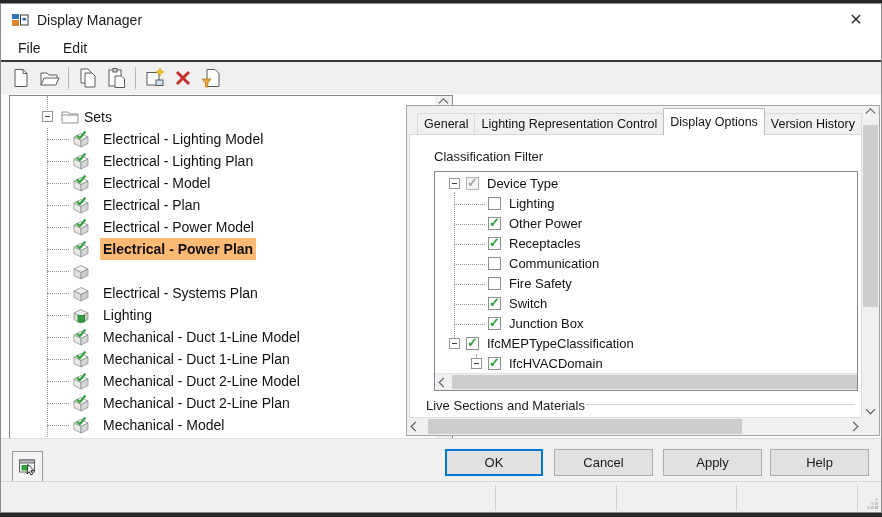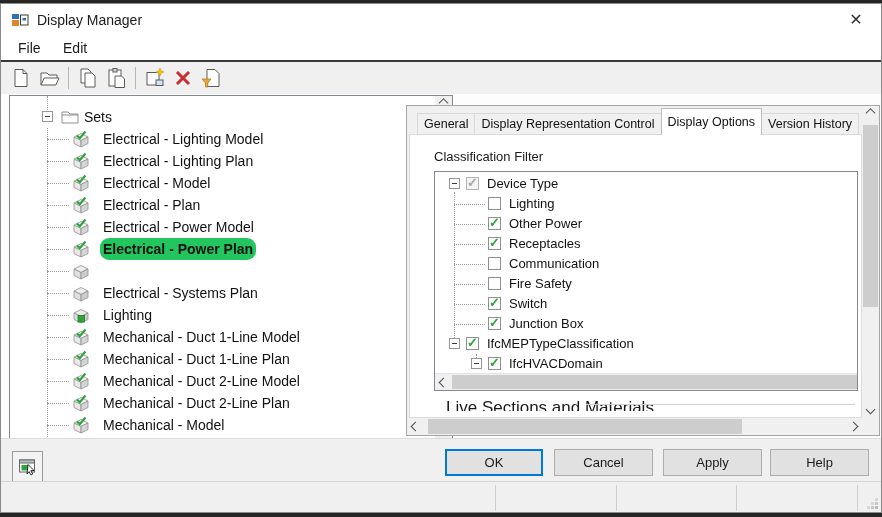--- a/index.html
+++ b/index.html
@@ -39,21 +39,21 @@
   .trow { position:relative; height:22px; font-size:14px; }
   .trow-root { height:22px; }
   .exp { position:absolute; width:11px; height:11px; border:1px solid #969696; background:#fff; }
   .exp::after { content:""; position:absolute; left:2px; right:2px; top:4px; height:1px; background:#3c3c3c; }
   .root-exp { left:32px; top:5px; }
   .root-folder { position:absolute; left:50px; top:1px; width:20px; height:20px; }
   .root-label { position:absolute; left:74px; line-height:22px; }
   .tconn { position:absolute; left:37px; width:22px; top:11px; border-top:1px dotted #9a9a9a; }
   .set-icon { position:absolute; left:61px; top:1px; width:20px; height:20px; }
   .tlabel { position:absolute; left:90px; line-height:22px; padding:0 3px; white-space:nowrap; }
-  .trow.sel .tlabel { font-weight:bold; background:#22c55e;border-radius:9px; }
+  .trow.sel .tlabel { font-weight:bold; background:#fdba74; }
   
   .sb { background:#f0f0f0; position:absolute; }
   .sb-arrow { position:absolute; width:17px; height:17px; display:flex; align-items:center; justify-content:center; }
   .sb-thumb { position:absolute; background:#cdcdcd; }
   .chev { width:7px; height:7px; border-right:1.5px solid #4e4e4e; border-bottom:1.5px solid #4e4e4e; display:inline-block; }
   .chev.up { transform:rotate(-135deg) translate(1px,1px); }
   .chev.down { transform:rotate(45deg); }
   .chev.left { transform:rotate(135deg); }
   .chev.right { transform:rotate(-45deg); }
   .tree-vsb { right:0; top:0; width:17px; height:351px; }
@@ -85,21 +85,21 @@
   .cbx.on::after, .cbx.grey::after { content:"\2713"; position:absolute; left:0; top:-3px; width:11px;
     font-size:13px; font-weight:bold; text-align:center; }
   .cbx.on::after { color:var(--check_green); }
   .cbx.grey { background:#f4f4f4; border-color:#b2b2b2; }
   .cbx.grey::after { color:#a6a6a6; }
   .clabel { position:absolute; line-height:20px; white-space:nowrap; }
   .crow.lv0 .clabel { left:52px; }
   .crow.lv1 .clabel { left:74px; }
   .cls-hsb { left:0; right:0; bottom:0; height:17px; border-top:1px solid #e3e3e3; }
   .cls-hsb .sb-thumb { left:17px; right:0; top:1px; bottom:1px; }
-  .live-label { position:absolute; left:36px; top:263px; height:13px; overflow:hidden; font-size:17px; color:#1a1a1a; }
+  .live-label { position:absolute; left:16px; top:263px; height:13px; overflow:hidden; font-size:13px; color:#1a1a1a; }
   .live-rule { position:absolute; left:176px; right:6px; top:269px; height:1px; background:#d0d0d0; }
   .rp-vsb { right:0; top:0; width:17px; height:312px; }
   .rp-vsb .sb-thumb { left:1px; right:1px; top:19px; height:182px; }
   .rp-hsb { left:0; bottom:0; width:455px; height:17px; }
   .rp-hsb .sb-thumb { left:21px; width:314px; top:1px; bottom:1px; }
   .rp-corner { position:absolute; right:0; bottom:0; width:17px; height:17px; background:#f0f0f0; }
   
   .footer { position:absolute; left:0; right:0; top:434px; height:43px; background:#f0f0f0; border-top:1px solid #dbdbdb; }
   .btn { position:absolute; top:10px; height:27px; background:#e1e1e1; border:1px solid #adadad;
     font-size:13px; font-family:"Liberation Sans", sans-serif; color:#1a1a1a; text-align:center; }
@@ -381,21 +381,21 @@
             <i class="chev down"></i>
           </span>
       </div>
     </div>
 
     <div class="right-pane">
       <div class="rp-content">
         <div class="tabrow" id="tabrow">
   <span class="tab">General</span>
 
-  <span class="tab">Display Representation Control</span>
+  <span class="tab">Lighting Representation Control</span>
 
   <span class="tab active">Display Options</span>
 
   <span class="tab">Version History</span>
 </div>
         <div class="tabpage">
           <div class="cls-label">Classification Filter</div>
           <div class="cls-box">
             <div class="cls-rows" id="cls-rows">
               <span class="cls-line-root"></span>

